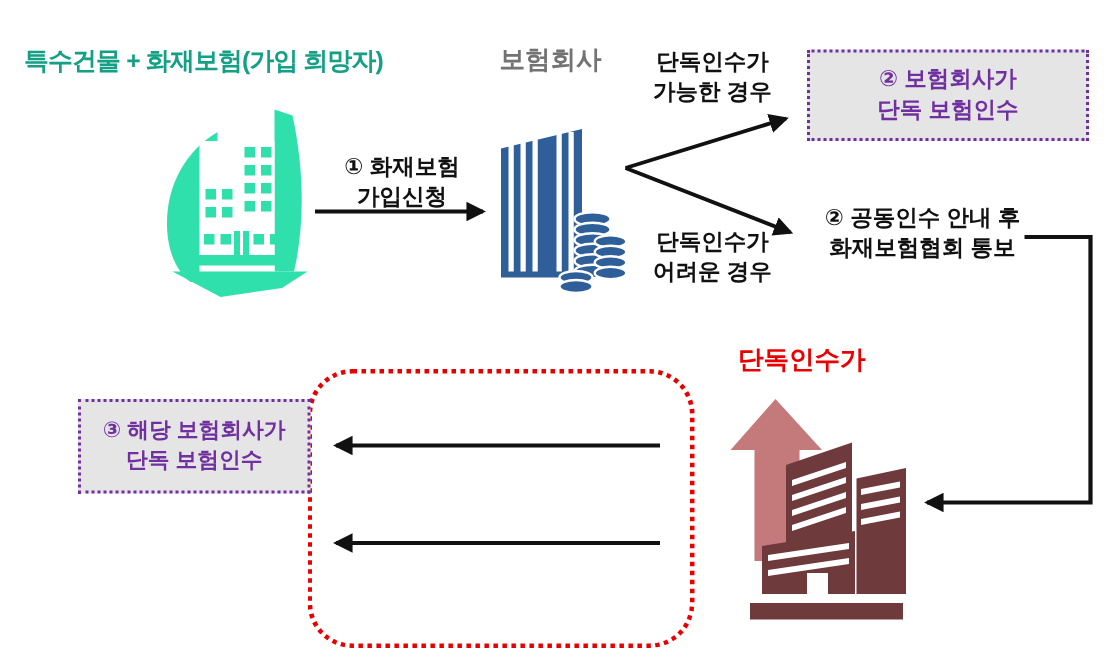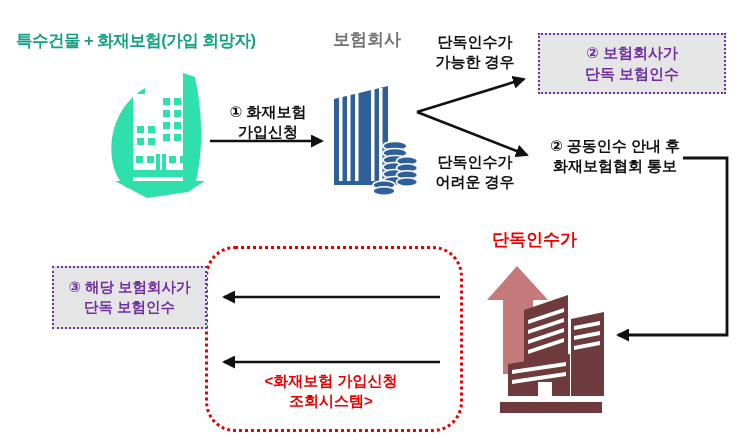--- a/index.html
+++ b/index.html
@@ -139,21 +139,19 @@
       <polygon points="96,62 122,57 122,61 96,66"></polygon>
       <polygon points="96,72 122,67 122,71 96,76"></polygon>
       <polygon points="96,82 122,77 122,81 96,86"></polygon>
       <polygon points="34,106 88,98 88,102 34,110"></polygon>
       <polygon points="34,116 88,108 88,112 34,120"></polygon>
       <rect x="60" y="118" width="14" height="14"></rect>
     </g>
   </svg>
 
   <div class="abs red-box"></div>
-  <div class="abs lbl t-system">&lt;화재보험 가입신청
-조회시스템&gt;</div>
 
   <div class="abs dotted-box box-sole-result">
     <div class="lbl">③ 해당 보험회사가
 단독 보험인수</div>
   </div>
 
 </div>
 
 </body></html>

